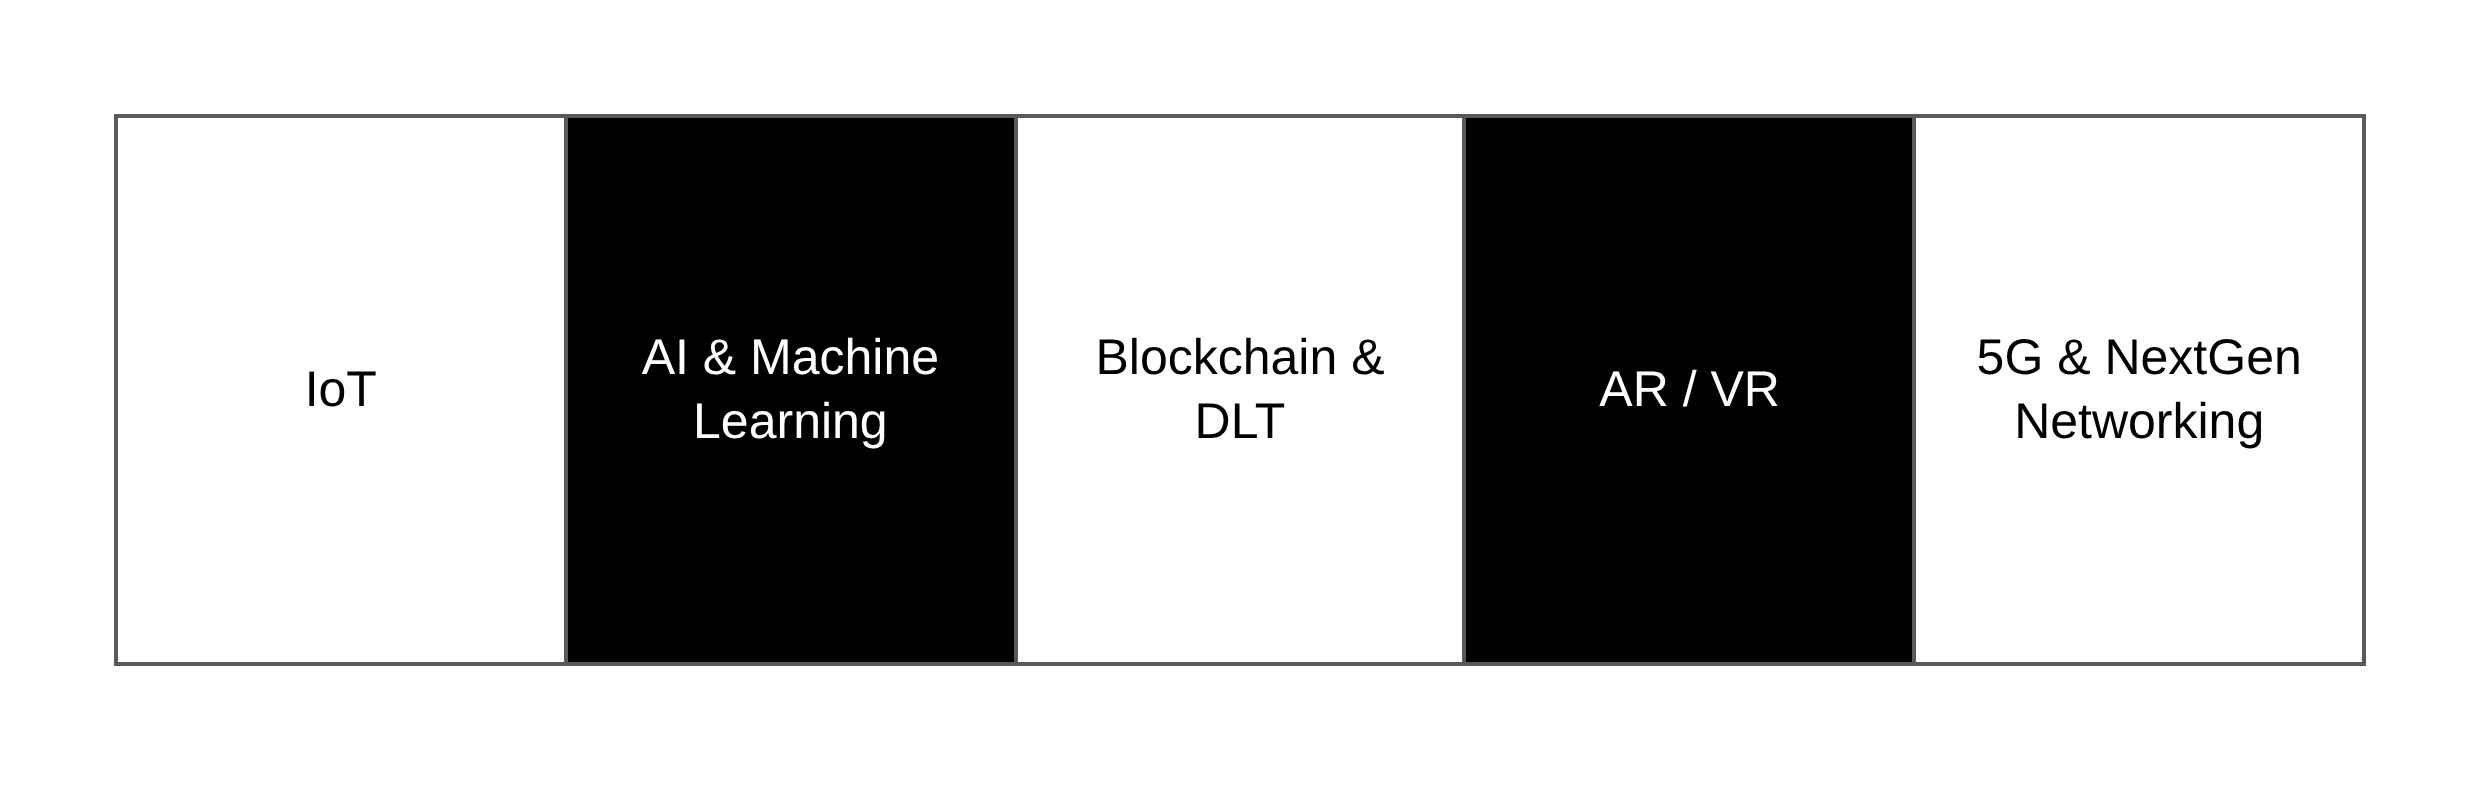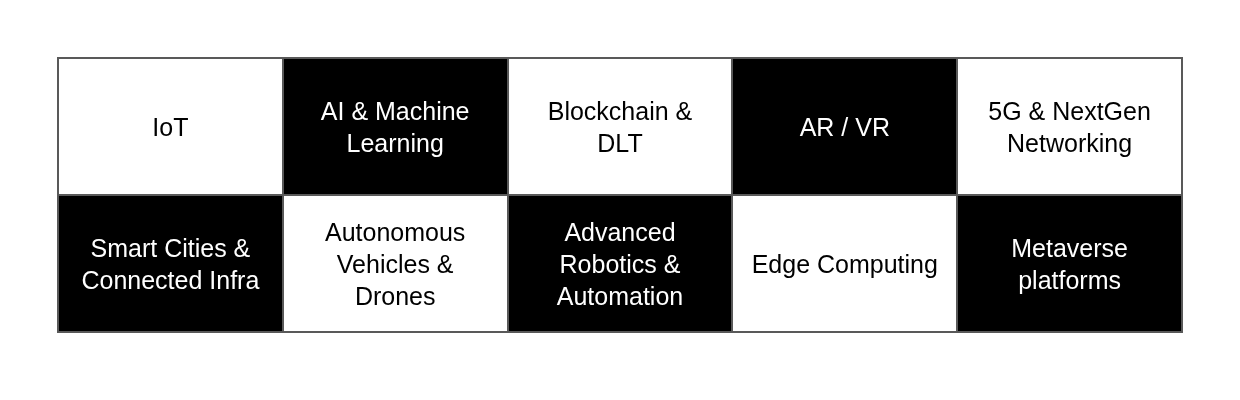--- a/index.html
+++ b/index.html
@@ -56,28 +56,15 @@
       <tr>
         <td class="light">IoT</td>
         <td class="dark">AI &amp; Machine
 Learning</td>
         <td class="light">Blockchain &amp;
 DLT</td>
         <td class="dark">AR / VR</td>
         <td class="light">5G &amp; NextGen
 Networking</td>
       </tr>
-      <tr>
-        <td class="dark">Smart Cities &amp;
-Connected Infra</td>
-        <td class="light">Autonomous
-Vehicles &amp;
-Drones</td>
-        <td class="dark">Advanced
-Robotics &amp;
-Automation</td>
-        <td class="light">Edge Computing</td>
-        <td class="dark">Metaverse
-platforms</td>
-      </tr>
     </tbody>
   </table>
 </div>
 
 </body></html>

